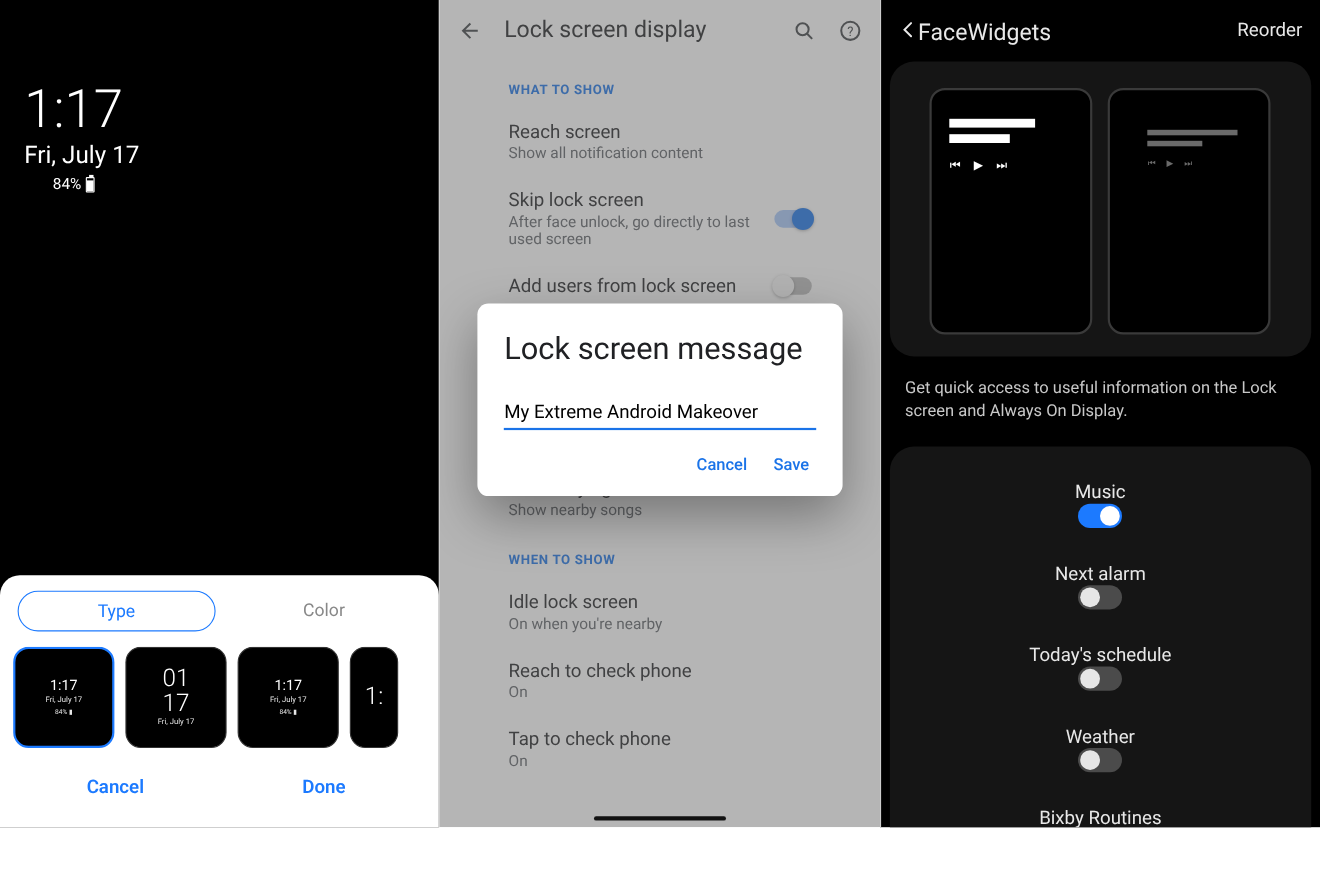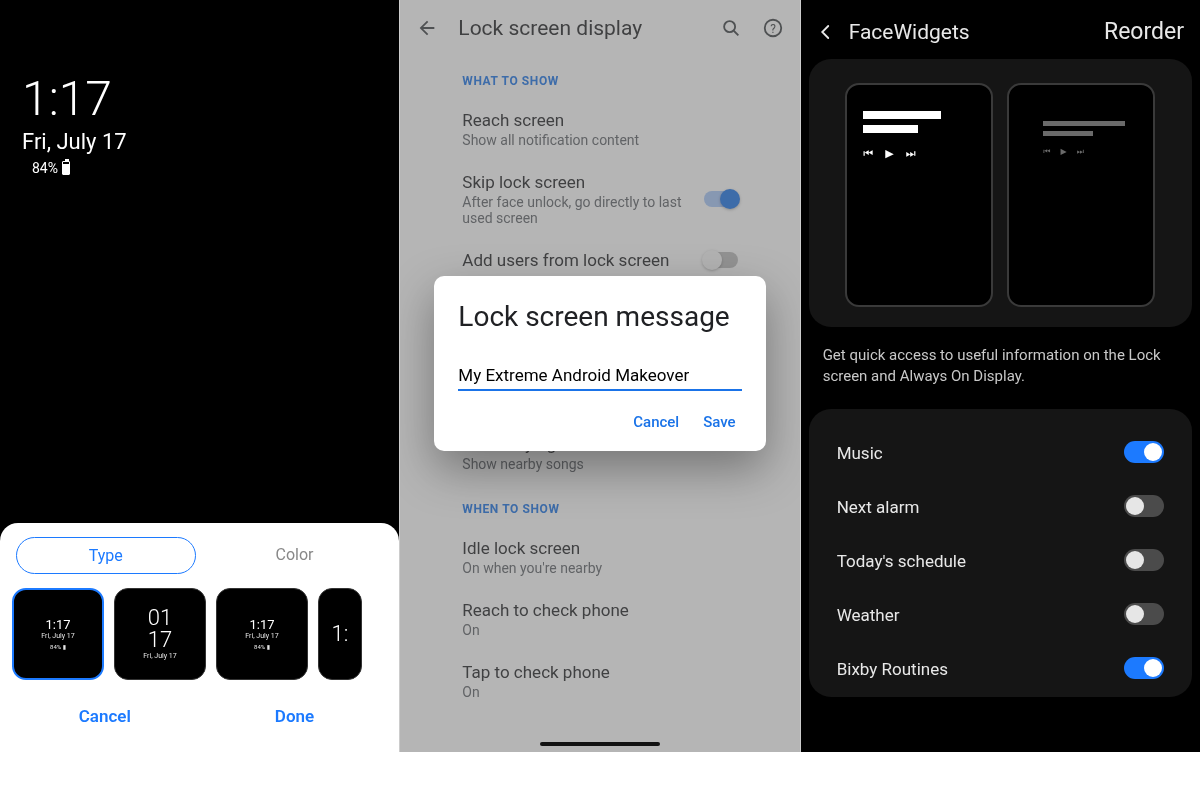--- a/index.html
+++ b/index.html
@@ -5,21 +5,21 @@
   * { box-sizing: border-box; margin: 0; padding: 0; }
   body { font-family: -apple-system, Roboto, "Segoe UI", sans-serif; background: #fff; display: flex; width: 1200px; height: 800px; overflow: hidden; }
   .phone { flex: 1; height: 752px; position: relative; overflow: hidden; }
   .phone + .phone { border-left: 1px solid #ccc; }
 
   
   .p1 { background: #000; color: #fff; font-family: "Helvetica Neue", Roboto, sans-serif; }
   .p1 .clock-big { position: absolute; top: 70px; left: 22px; }
   .p1 .clock-big .time { font-size: 48px; font-weight: 300; }
   .p1 .clock-big .date { font-size: 22px; font-weight: 400; margin-top: 2px; }
-  .p1 .batt { position: absolute; top: 160px; left: 32px; font-size: 14px; display:flex; align-items:center; gap:4px;}
+  .p1 .batt { position: absolute; top: 160px; left: 48px; font-size: 14px; display:flex; align-items:center; gap:4px;}
   .p1 .batt-icon { display:inline-block; width:8px; height:14px; border:1px solid #fff; border-radius:1px; position:relative; }
   .p1 .batt-icon::before { content:""; position:absolute; top:-3px; left:2px; width:4px; height:2px; background:#fff; }
   .p1 .batt-icon::after  { content:""; position:absolute; bottom:0; left:0; right:0; height:84%; background:#fff; }
 
   .p1 .editor { position:absolute; bottom:0; left:0; right:0; background:#ffffff; border-top-left-radius:18px; border-top-right-radius:18px; padding:14px 10px 16px; }
   .p1 .segment { display:flex; gap:10px; padding:0 6px 14px; }
   .p1 .seg-btn { flex:1; text-align:center; padding:8px 0; border-radius:20px; font-size:16px; color:#888; }
   .p1 .seg-btn.active { color:#1c7aff; border:1px solid #1c7aff; }
   .p1 .thumbs { display:flex; gap:10px; padding:0 2px 16px; overflow:hidden; }
   .p1 .thumb { flex:0 0 92px; height:92px; background:#000; border:1px solid #333; border-radius:14px; display:flex; flex-direction:column; justify-content:center; align-items:center; color:#fff; }
@@ -52,36 +52,36 @@
   .p2 .dialog { position:absolute; left:34px; right:34px; top:276px; background:#fff; border-radius:10px; box-shadow:0 18px 46px rgba(0,0,0,.35); padding:24px 24px 10px; }
   .p2 .dialog .dlg-title { font-size:28px; margin-bottom:28px; font-weight:400;}
   .p2 .dialog input { width:100%; border:none; border-bottom:2px solid #1a73e8; font-size:17px; padding:4px 0; outline:none; font-family:inherit; }
   .p2 .dialog .dlg-actions { display:flex; justify-content:flex-end; gap:24px; padding:22px 6px 10px; }
   .p2 .dialog .dlg-btn { color:#1a73e8; font-weight:500; font-size:15px; }
 
   .p2 .homebar { position:absolute; bottom:6px; left:50%; transform:translateX(-50%); width:120px; height:4px; background:#000; border-radius:3px; opacity:.9;}
 
   
   .p3 { background:#000; color:#e8e8e8; }
-  .p3 .hdr { display:flex; align-items:center; padding:18px 16px 10px; gap:14px; }
+  .p3 .hdr { display:flex; align-items:flex-start; padding:18px 16px 10px; }
   .p3 .hdr .title { flex:1; font-size:21px; }
-  .p3 .hdr .reorder { font-size:23px; }
+  .p3 .hdr .reorder { font-size:17px; }
   .p3 .card { background:#151515; margin:4px 8px; border-radius:22px; padding:16px 14px 2px; }
   .p3 .preview-pair { display:flex; gap:14px; justify-content:center; padding:8px 8px 18px;}
   .p3 .mini { width:148px; height:224px; border:2px solid #3a3a3a; border-radius:14px; position:relative; background:#000;}
   .p3 .mini.music .bars { position:absolute; top:26px; left:16px; right:50px;}
   .p3 .bar { height:8px; background:#fff; margin-bottom:6px;}
   .p3 .bar.b1{width:100%;} .p3 .bar.b2{width:70%;} 
   .p3 .ctrls{position:absolute; top:62px; left:16px; display:flex; gap:12px; color:#fff; font-size:11px;}
   .p3 .mini.dim .bars { position:absolute; top:36px; left:34px; right:28px;}
   .p3 .mini.dim .bar{background:#6a6a6a; height:5px; margin-bottom:5px;}
   .p3 .mini.dim .bar.b1{width:100%;} .p3 .mini.dim .bar.b2{width:60%;}
   .p3 .mini.dim .ctrls2{position:absolute; top:62px; left:34px; display:flex; gap:10px; color:#6a6a6a; font-size:8px;}
   .p3 .desc { font-size:15px; color:#c8c8c8; padding:14px 22px 18px; line-height:1.4;}
-  .p3 .list .item { display:flex; align-items:flex-end; padding:16px 14px; font-size:17px;}
+  .p3 .list .item { display:flex; align-items:center; padding:16px 14px; font-size:17px;flex-direction:column;}
   .p3 .list .item .lab { flex:1; }
   .p3 .tog3 { width:40px; height:22px; border-radius:12px; background:#4b4b4b; position:relative; }
   .p3 .tog3::after { content:""; position:absolute; width:18px; height:18px; border-radius:50%; background:#e6e6e6; top:2px; left:2px; }
   .p3 .tog3.on { background:#1c7aff; }
   .p3 .tog3.on::after { background:#fff; left:auto; right:2px; }
   .p3 .aod-row { background:#202020; margin:16px 8px 0; border-radius:22px; display:flex; align-items:center; padding:18px 14px; font-size:17px;}
   .p3 .aod-row .lab{flex:1;}
 
   svg { width:100%; height:100%; }
 </style>

